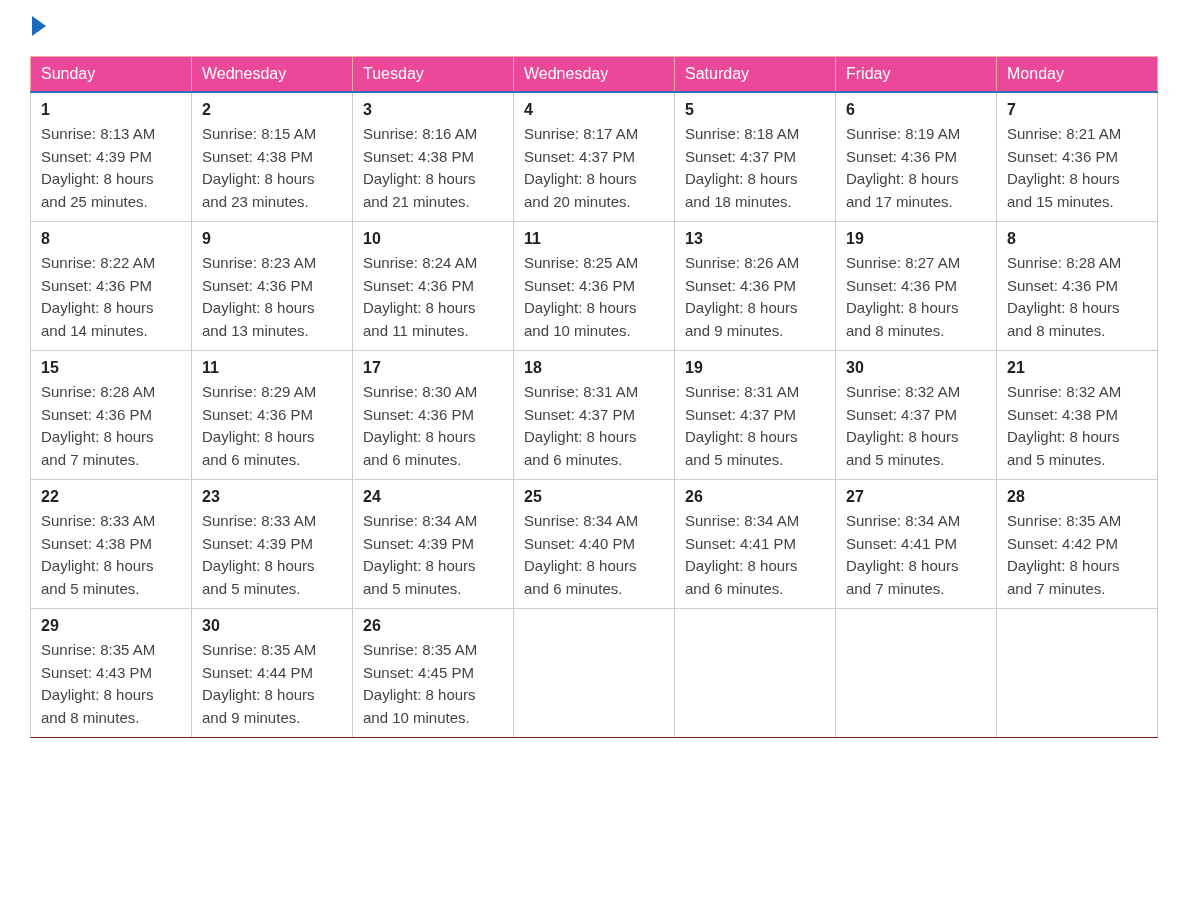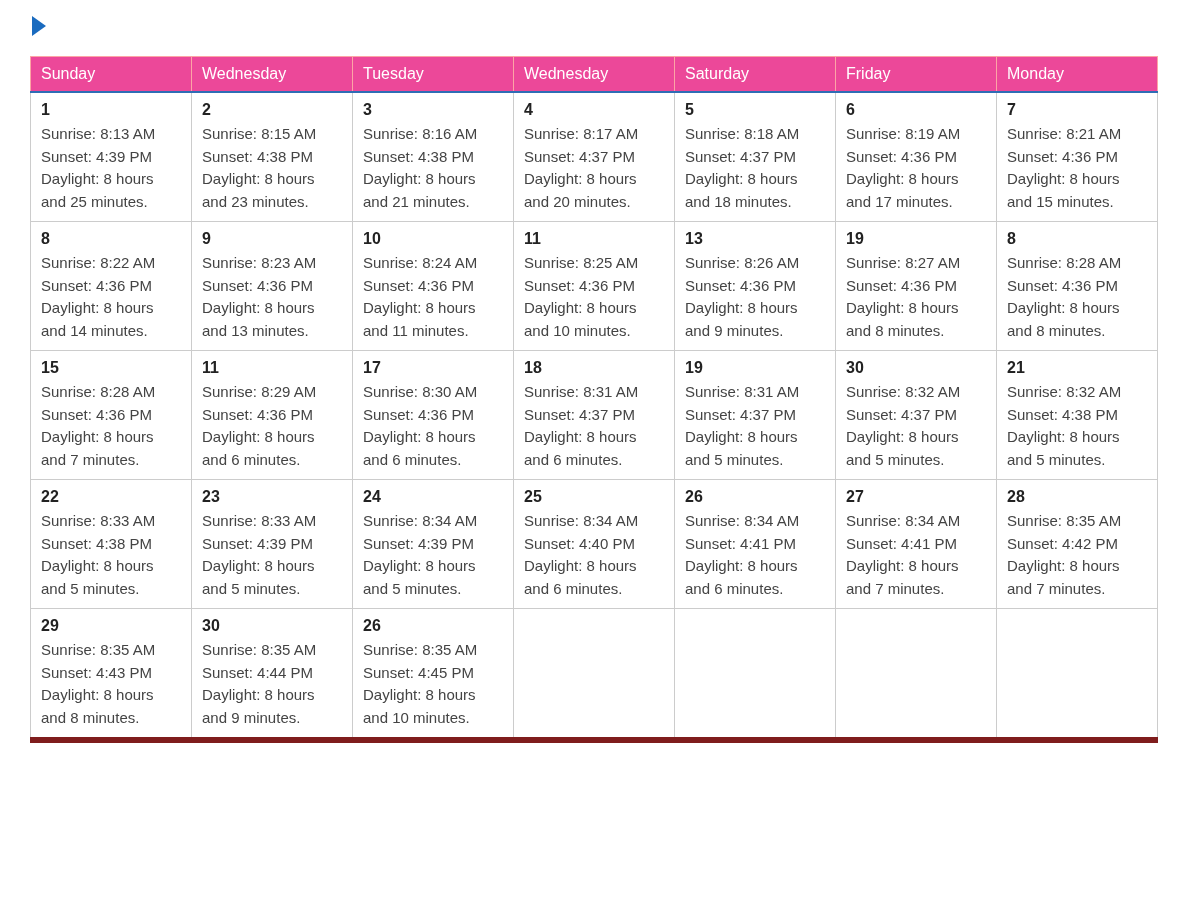--- a/index.html
+++ b/index.html
@@ -81,21 +81,21 @@
       font-size: 13px;
       color: #333;
     }
     .calendar-table tr:first-child td {
       border-top: 2px solid #2f6db5;
     }
     .calendar-table tbody tr td {
       border-bottom: 1px solid #ccc;
     }
     .calendar-table tbody tr:last-child td {
-      border-bottom: 6px solid #7f1d1d;
+      border-bottom: 1px solid #7f1d1d;
     }
     .day-number {
       font-size: 16px;
       font-weight: bold;
       color: #222;
       display: block;
       margin-bottom: 4px;
     }
     .day-info {
       font-size: 15px;

